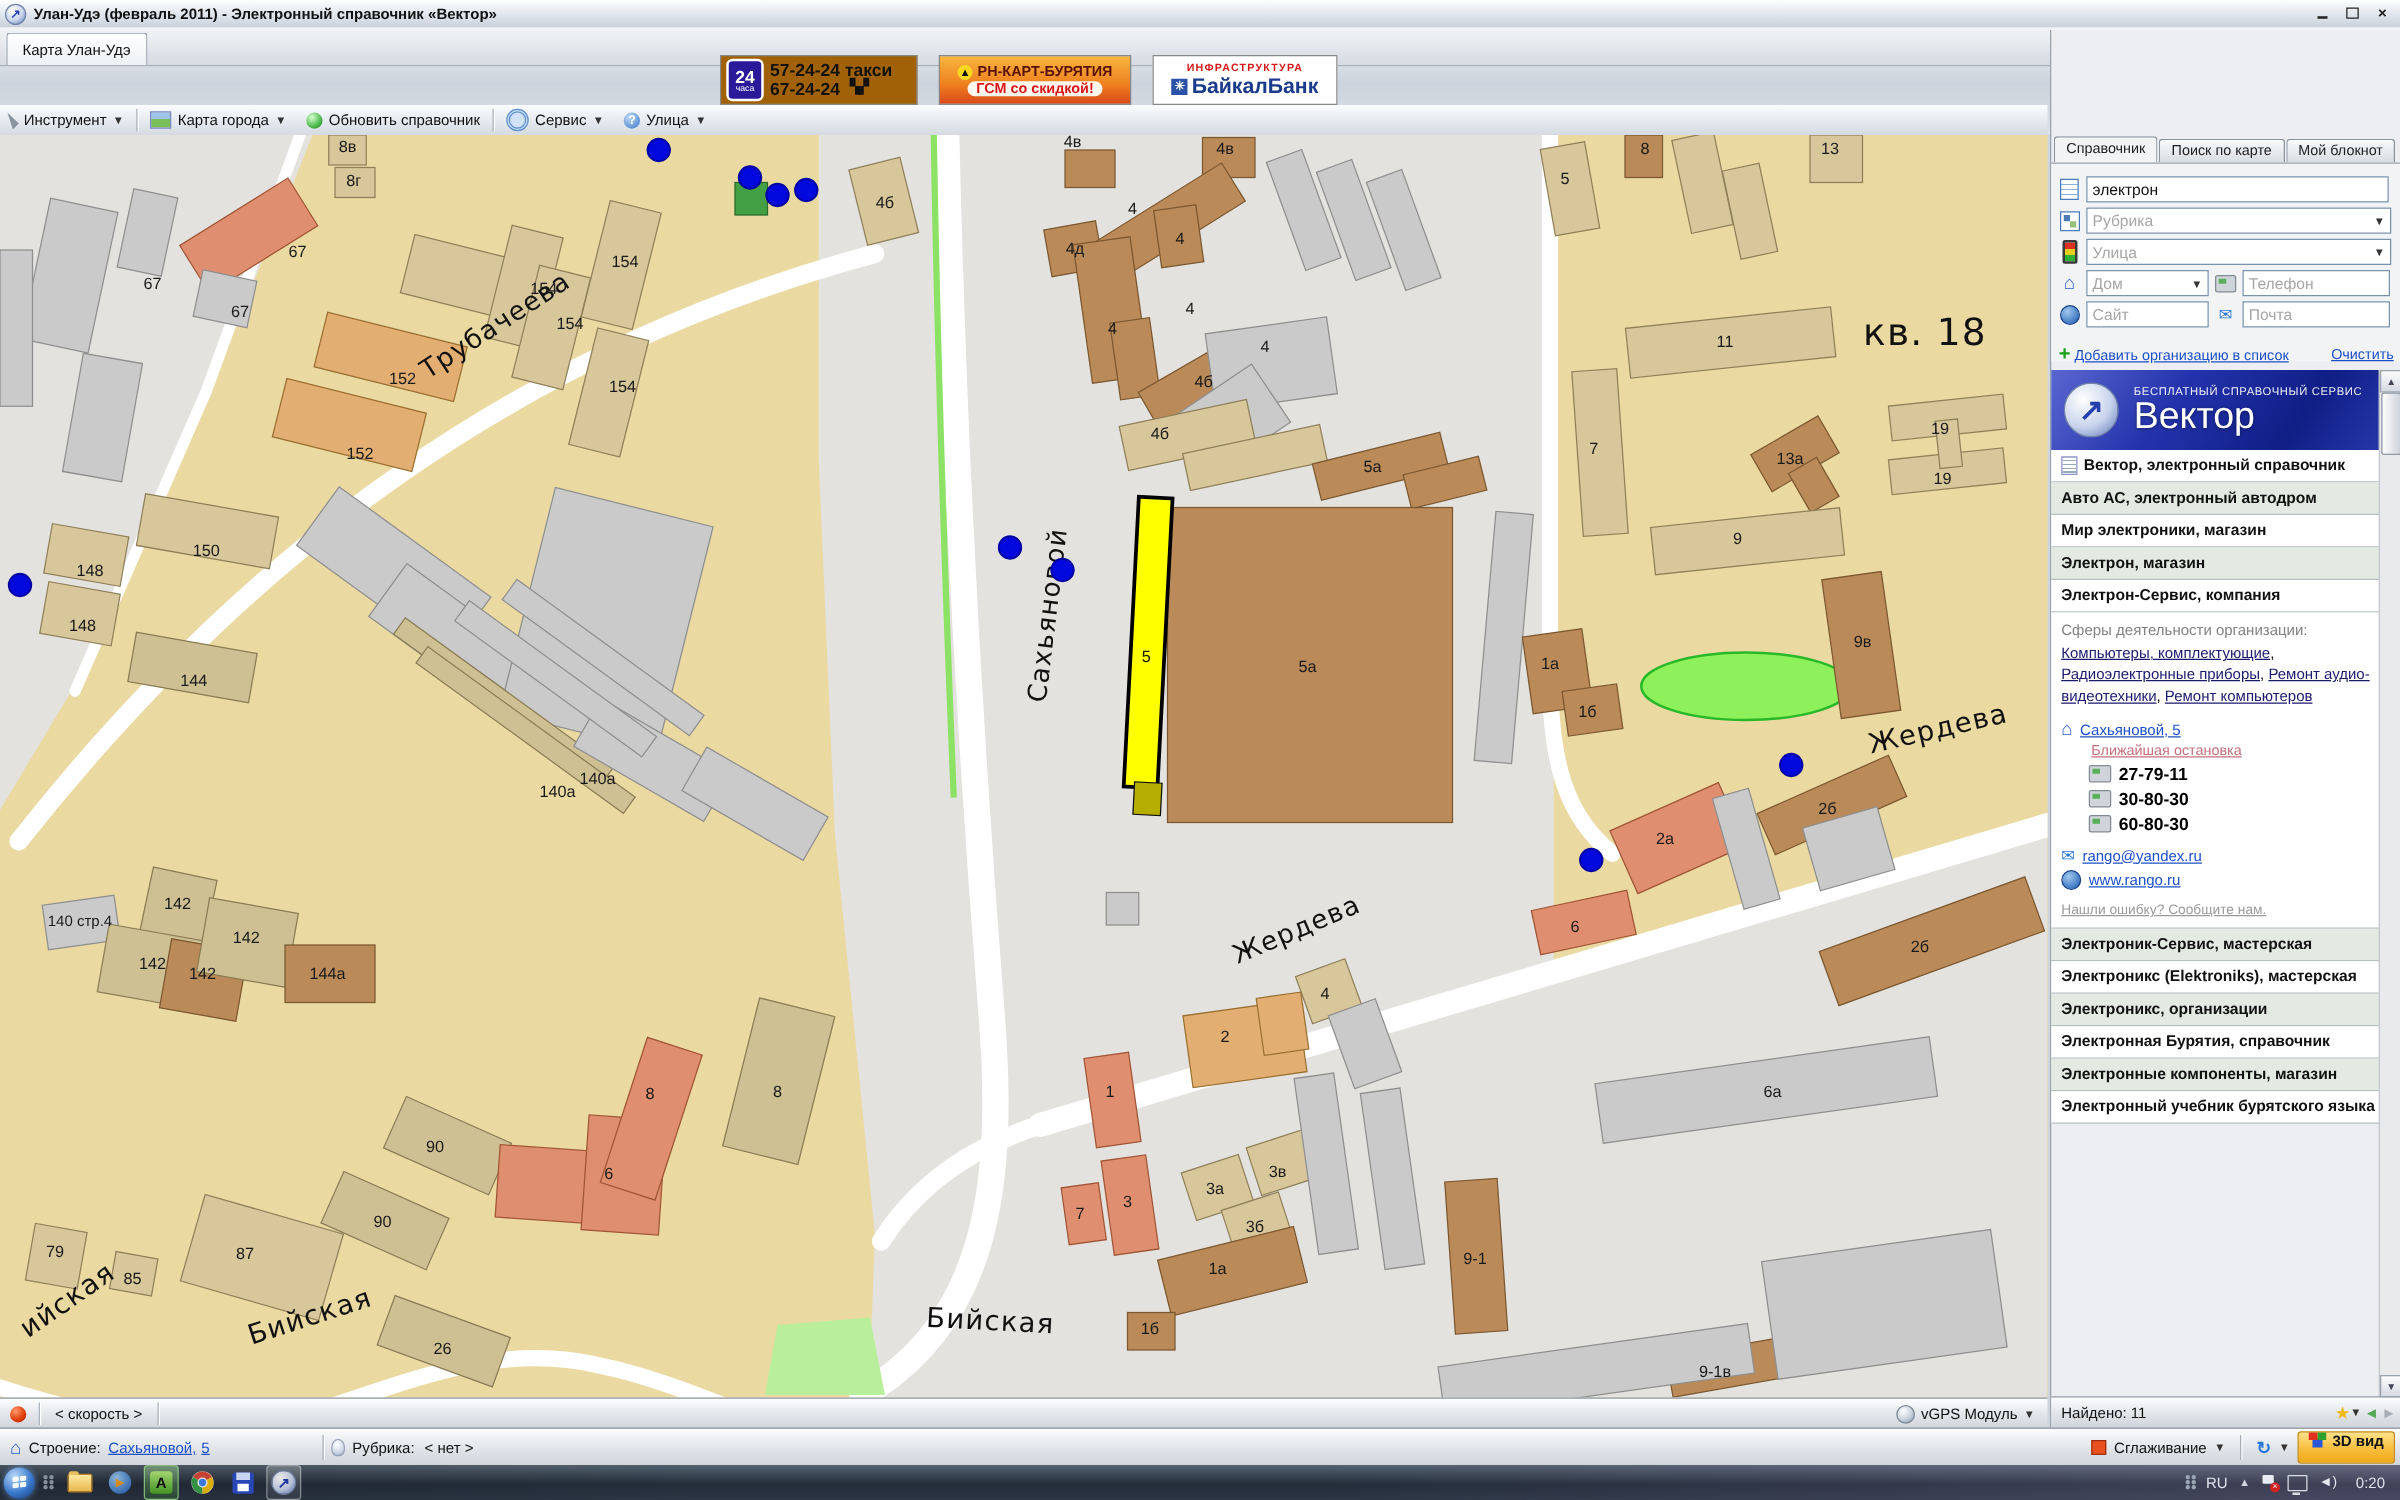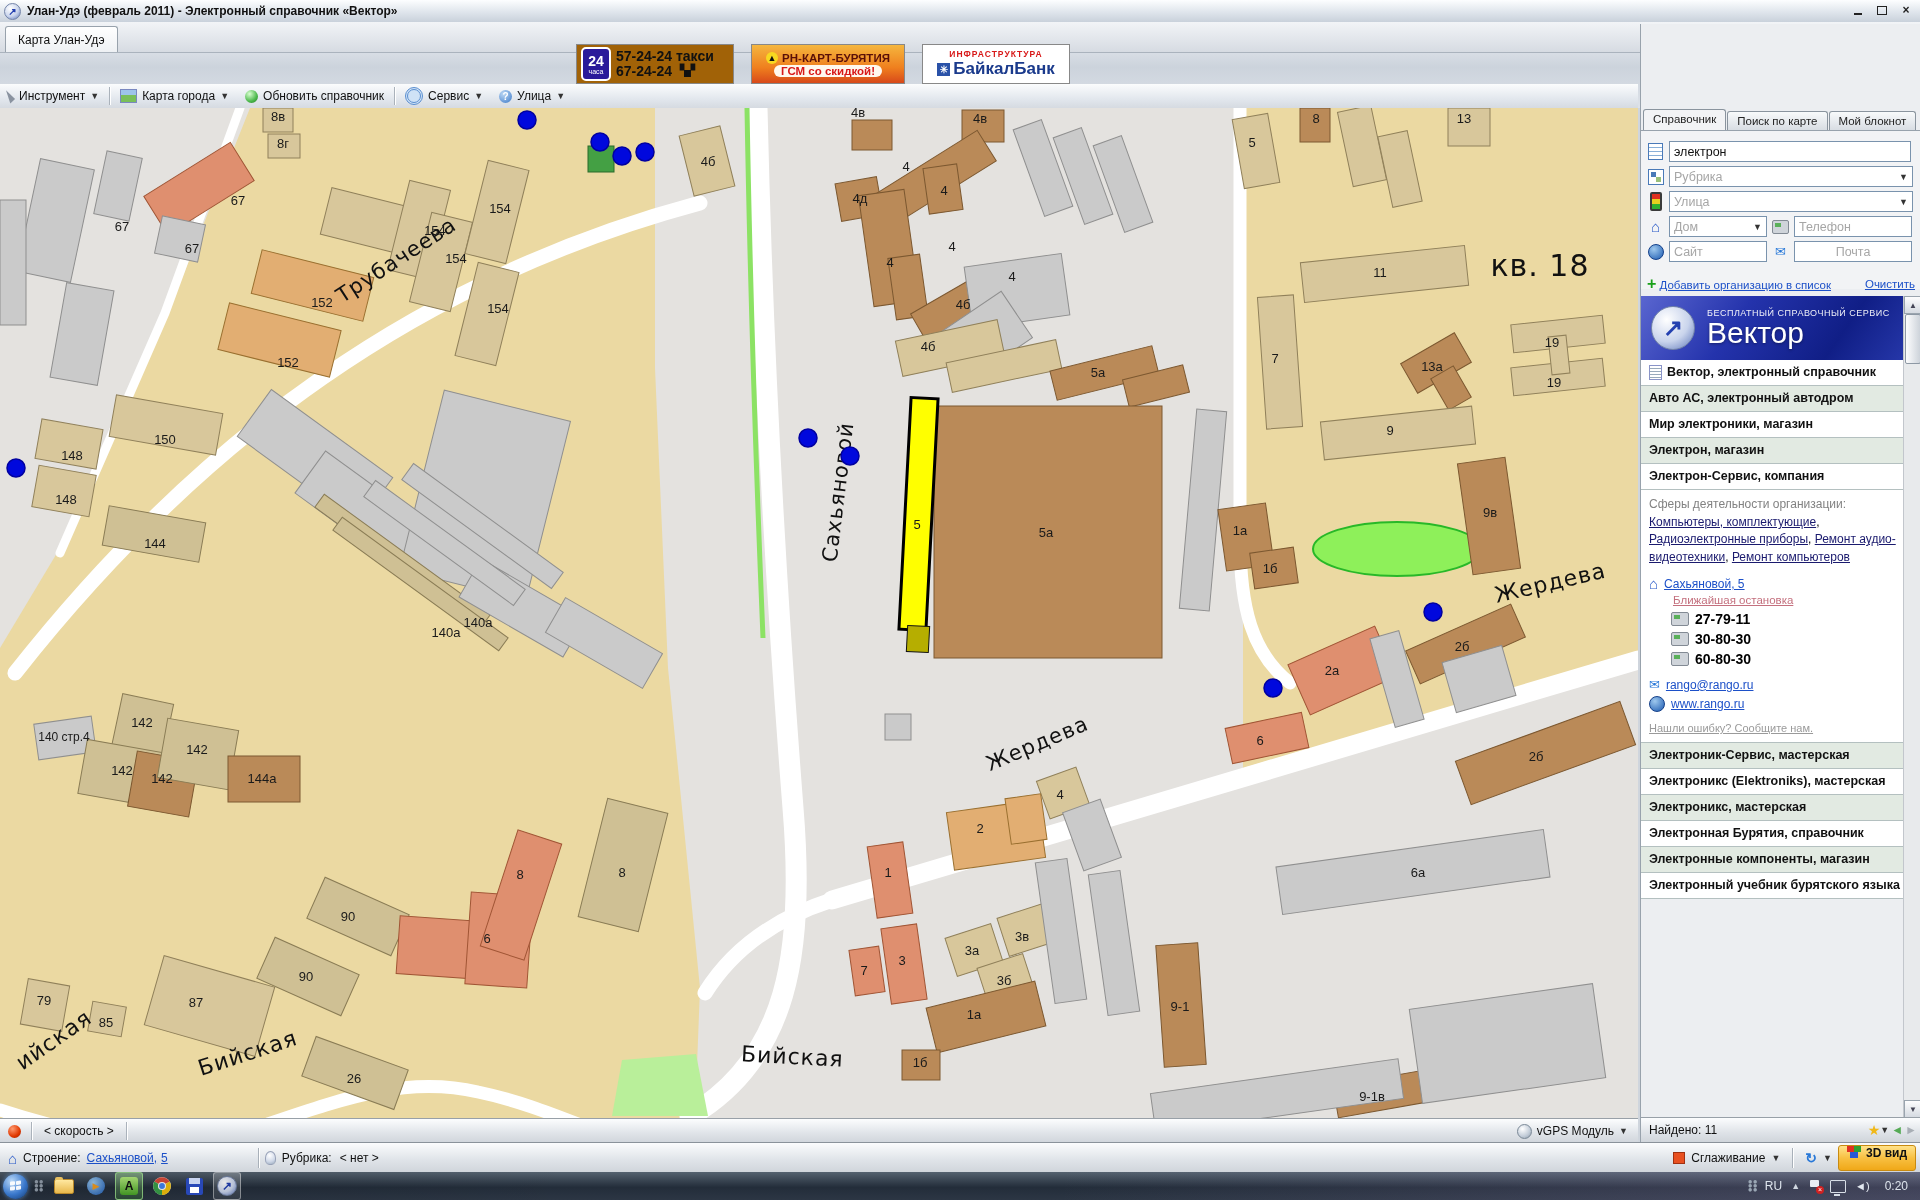--- a/index.html
+++ b/index.html
@@ -526,21 +526,21 @@
       <input class="finput" style="width: 108px;" placeholder="Телефон">
     </div>
     <div class="frow">
       <span class="fic">
           <span class="ic-globe"></span>
         </span>
       <input class="finput" style="width: 88px;" placeholder="Сайт">
       <span class="fic">
           <span class="ic-mail">✉</span>
         </span>
-      <input class="finput" style="width: 108px; text-align: center;" placeholder="Почта">
+      <input class="finput" style="width: 108px;" placeholder="Почта">
     </div>
   </div>
   <div id="links-row">
     <span><span class="plus">+</span>
       <a class="blue" href="#">Добавить организацию в список</a></span>
     <a class="blue" href="#">Очистить</a>
   </div>
   <div id="vbanner">
     <span class="vlogo cir">↗</span>
     <span class="txt">
@@ -580,36 +580,36 @@
         <div class="ph-row">
           <span class="ic-fax"></span>
           <span>30-80-30</span>
         </div>
         <div class="ph-row">
           <span class="ic-fax"></span>
           <span>60-80-30</span>
         </div>
         <div class="net-row" style="margin-top: 10px;">
           <span class="ic-mail">✉</span>
-          <a class="blue" href="#">rango@rango.ru</a>
+          <a class="blue" href="#">rango@yandex.ru</a>
         </div>
         <div class="net-row">
           <span class="ic-globe"></span>
           <a class="blue" href="#">www.rango.ru</a>
         </div>
         <div class="err">Нашли ошибку? Сообщите нам.</div>
       </div>
       <div class="ritem alt">
         <span>Электроник-Сервис, мастерская</span>
       </div>
       <div class="ritem">
         <span>Электроникс (Elektroniks), мастерская</span>
       </div>
       <div class="ritem alt">
-        <span>Электроникс, мастерская</span>
+        <span>Электроникс, организации</span>
       </div>
       <div class="ritem">
         <span>Электронная Бурятия, справочник</span>
       </div>
       <div class="ritem alt">
         <span>Электронные компоненты, магазин</span>
       </div>
       <div class="ritem">
         <span>Электронный учебник бурятского языка</span>
       </div>

